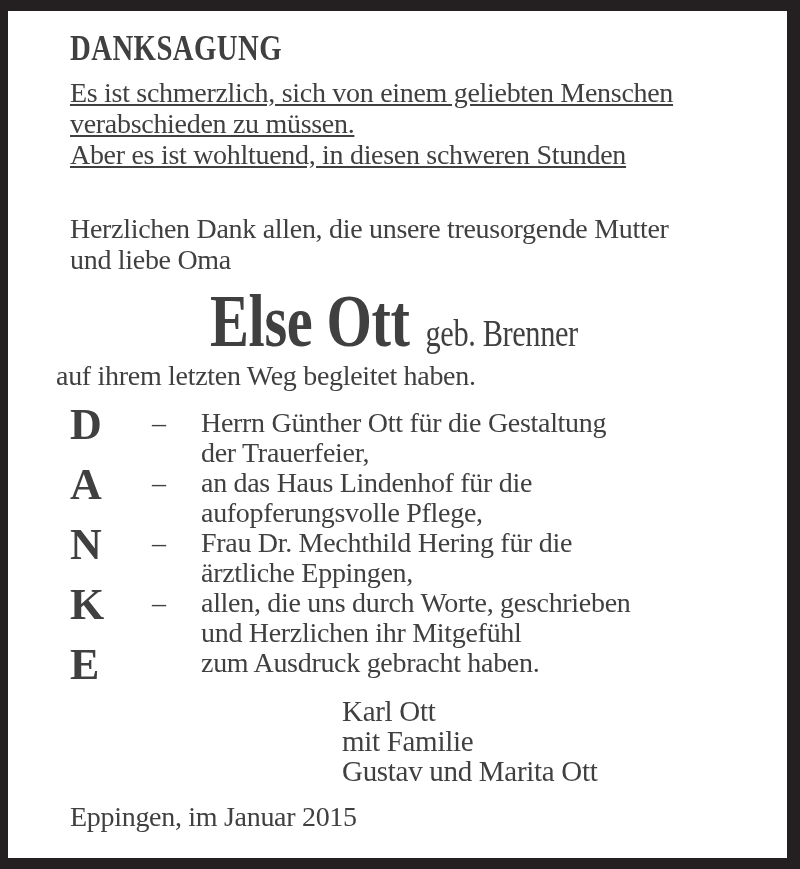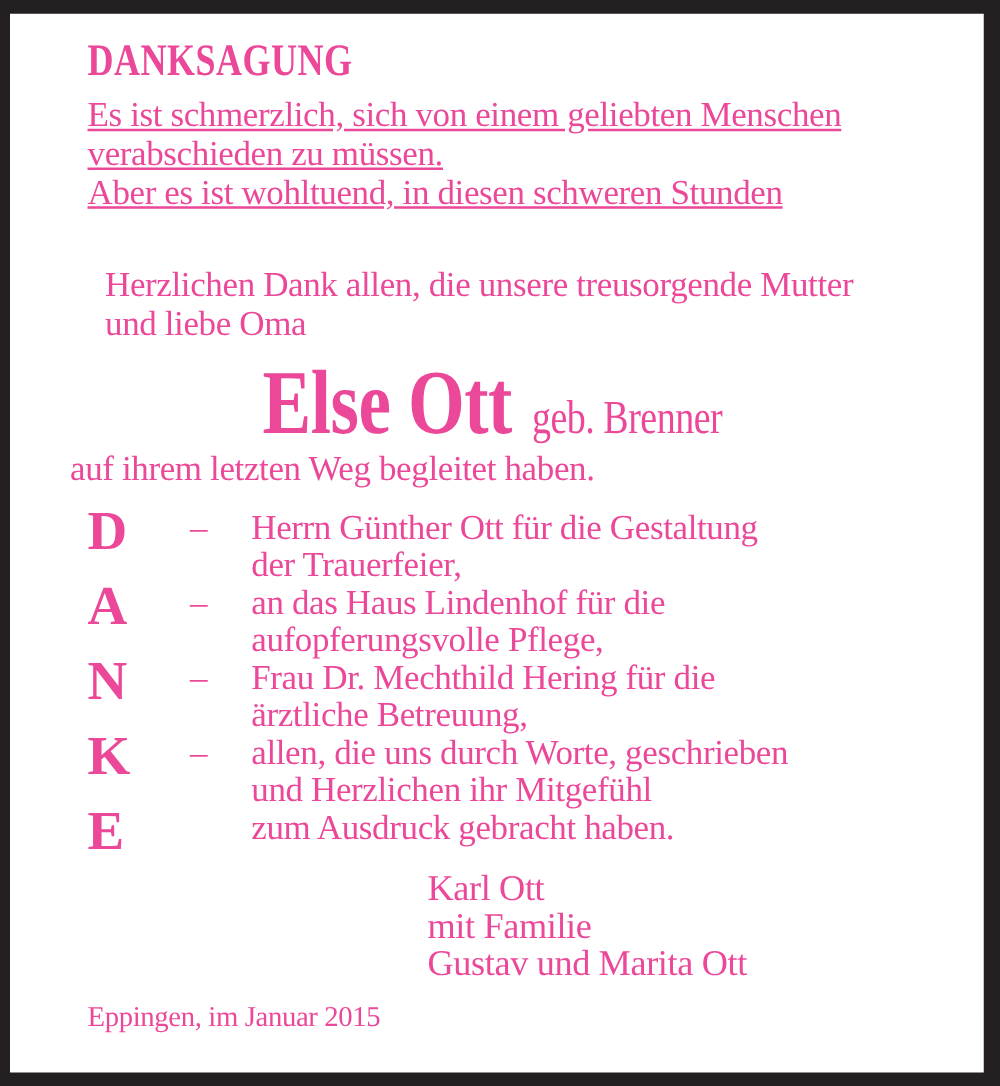--- a/index.html
+++ b/index.html
@@ -8,21 +8,21 @@
     width: 800px;
     height: 869px;
     background: #ffffff;
     font-family: "Liberation Serif", "DejaVu Serif", serif;
   }
   .sheet {
     position: relative;
     width: 800px;
     height: 869px;
     background: #ffffff;
-    color: #ec4899;
+    color: #404040;
     overflow: hidden;
   }
   .frame {
     position: absolute;
     inset: 0;
     border-style: solid;
     border-color: #241f21;
     border-width: 11px 13px 11px 8px;
     pointer-events: none;
     box-sizing: border-box;
@@ -35,21 +35,21 @@
     transform: scaleX(0.80);
     transform-origin: left top;
     letter-spacing: 0.5px;
   }
   .body-block {
     font-size: 28px;
     line-height: 31px;
     letter-spacing: -0.3px;
   }
   .intro { left: 70px; top: 77px; text-decoration: underline; }
-  .thanks { left: 70px; top: 213px; margin-left: 14px; }
+  .thanks { left: 70px; top: 213px; }
   .name-row {
     left: 210px; top: 285px;
     display: flex;
     align-items: baseline;
     gap: 20px;
     transform: scaleX(0.80);
     transform-origin: left top;
     line-height: 1;
   }
   .deceased {
@@ -81,21 +81,21 @@
   .ack-line { white-space: nowrap; margin-left: 16px; }
   .signature {
     left: 342px; top: 696px;
     font-size: 29px;
     font-weight: normal;
     line-height: 30px;
     letter-spacing: -0.3px;
   }
   .place-date {
     left: 70px; top: 801px;
-    font-size: 23px;
+    font-size: 28px;
     letter-spacing: -0.3px;
   }
 </style>
 </head>
 <body>
 
 <div class="sheet">
 
   <div class="abs title">DANKSAGUNG</div>
 
@@ -130,21 +130,21 @@
       <div class="ack-line">der Trauerfeier,</div>
     </div>
     <div class="ack-item">
       <span class="ack-dash">–</span>
       <div class="ack-line">an das Haus Lindenhof für die</div>
       <div class="ack-line">aufopferungsvolle Pflege,</div>
     </div>
     <div class="ack-item">
       <span class="ack-dash">–</span>
       <div class="ack-line">Frau Dr. Mechthild Hering für die</div>
-      <div class="ack-line">ärztliche Betreuung,</div>
+      <div class="ack-line">ärztliche Eppingen,</div>
     </div>
     <div class="ack-item">
       <span class="ack-dash">–</span>
       <div class="ack-line">allen, die uns durch Worte, geschrieben</div>
       <div class="ack-line">und Herzlichen ihr Mitgefühl</div>
       <div class="ack-line">zum Ausdruck gebracht haben.</div>
     </div>
   </div>
 
   <div class="abs signature">

